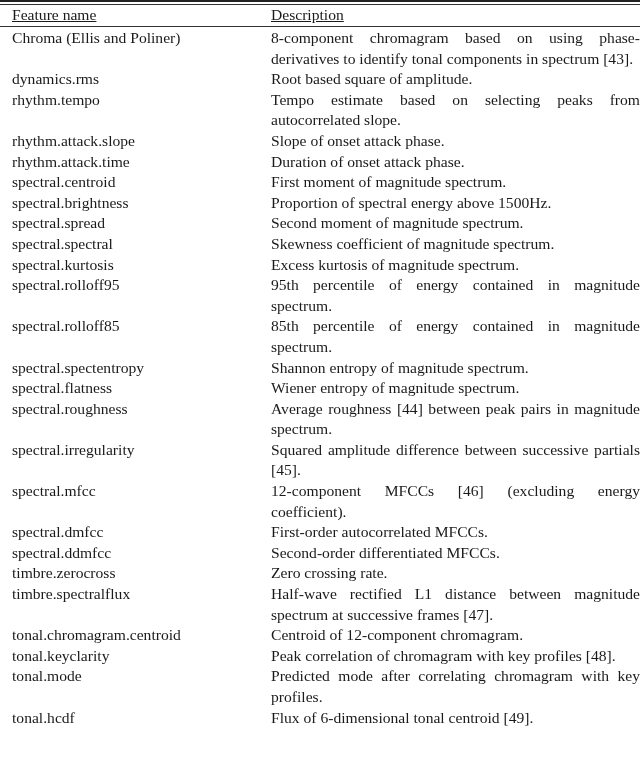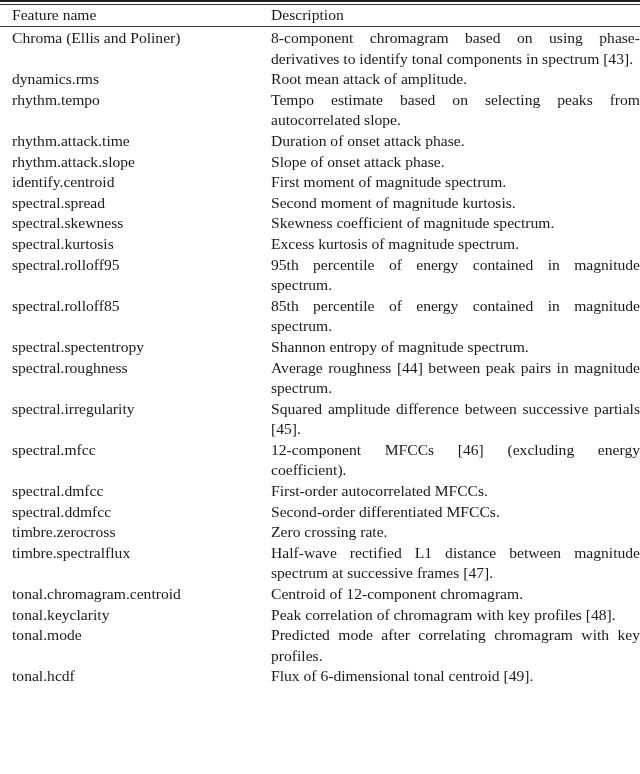--- a/index.html
+++ b/index.html
@@ -9,21 +9,21 @@
     .rule-thin1 { position: absolute; left: 0; width: 640px; top: 4px; height: 1px; background: #333; }
     .rule-head  { position: absolute; left: 0; width: 640px; top: 26px; height: 1px; background: #333; }
     table { position: absolute; top: 5px; left: 0; width: 640px; border-collapse: collapse; table-layout: fixed; }
     col.c1 { width: 271px; }
     col.c2 { width: 369px; }
     th, td { padding: 0; vertical-align: top; font-size: 15.6px; line-height: 20.6px; font-weight: normal; text-align: left; }
     th { height: 21px; padding-top: 0; }
     td.name { padding-left: 12px; white-space: nowrap; }
     th.name { padding-left: 12px; }
     td.desc { text-align: justify; hyphens: manual; }
-    tr.header-row th { padding-bottom: 1px; }
+    tr.header-row th { padding-bottom: 1px; text-decoration: underline; }
     tbody tr:first-child td { padding-top: 1px; }
   </style>
 </head>
 <body>
 
 <div class="rule-thick"></div>
 <div class="rule-thin1"></div>
 <div class="rule-head"></div>
 
 <table>
@@ -37,61 +37,69 @@
       <th>Description</th>
     </tr>
   </thead>
   <tbody id="rows">
       <tr>
         <td class="name">Chroma (Ellis and Poliner)</td>
         <td class="desc">8-component chromagram based on using phase-derivatives to identify tonal components in spectrum [43].</td>
       </tr>
       <tr>
         <td class="name">dynamics.rms</td>
-        <td class="desc">Root mean attack of amplitude.</td>
+        <td class="desc">Root based square of amplitude.</td>
       </tr>
       <tr>
         <td class="name">rhythm.tempo</td>
         <td class="desc">Tempo estimate based on selecting peaks from autocorrelated slope.</td>
       </tr>
       <tr>
+        <td class="name">rhythm.attack.slope</td>
+        <td class="desc">Slope of onset attack phase.</td>
+      </tr>
+      <tr>
         <td class="name">rhythm.attack.time</td>
         <td class="desc">Duration of onset attack phase.</td>
       </tr>
       <tr>
-        <td class="name">rhythm.attack.slope</td>
-        <td class="desc">Slope of onset attack phase.</td>
-      </tr>
-      <tr>
-        <td class="name">identify.centroid</td>
+        <td class="name">spectral.centroid</td>
         <td class="desc">First moment of magnitude spectrum.</td>
       </tr>
       <tr>
-        <td class="name">spectral.spread</td>
-        <td class="desc">Second moment of magnitude kurtosis.</td>
+        <td class="name">spectral.brightness</td>
+        <td class="desc">Proportion of spectral energy above 1500Hz.</td>
       </tr>
       <tr>
-        <td class="name">spectral.skewness</td>
+        <td class="name">spectral.spread</td>
+        <td class="desc">Second moment of magnitude spectrum.</td>
+      </tr>
+      <tr>
+        <td class="name">spectral.spectral</td>
         <td class="desc">Skewness coefficient of magnitude spectrum.</td>
       </tr>
       <tr>
         <td class="name">spectral.kurtosis</td>
         <td class="desc">Excess kurtosis of magnitude spectrum.</td>
       </tr>
       <tr>
         <td class="name">spectral.rolloff95</td>
         <td class="desc">95th percentile of energy contained in magni­tude spectrum.</td>
       </tr>
       <tr>
         <td class="name">spectral.rolloff85</td>
         <td class="desc">85th percentile of energy contained in magni­tude spectrum.</td>
       </tr>
       <tr>
         <td class="name">spectral.spectentropy</td>
         <td class="desc">Shannon entropy of magnitude spectrum.</td>
+      </tr>
+      <tr>
+        <td class="name">spectral.flatness</td>
+        <td class="desc">Wiener entropy of magnitude spectrum.</td>
       </tr>
       <tr>
         <td class="name">spectral.roughness</td>
         <td class="desc">Average roughness [44] between peak pairs in magnitude spectrum.</td>
       </tr>
       <tr>
         <td class="name">spectral.irregularity</td>
         <td class="desc">Squared amplitude difference between succes­sive partials [45].</td>
       </tr>
       <tr>

